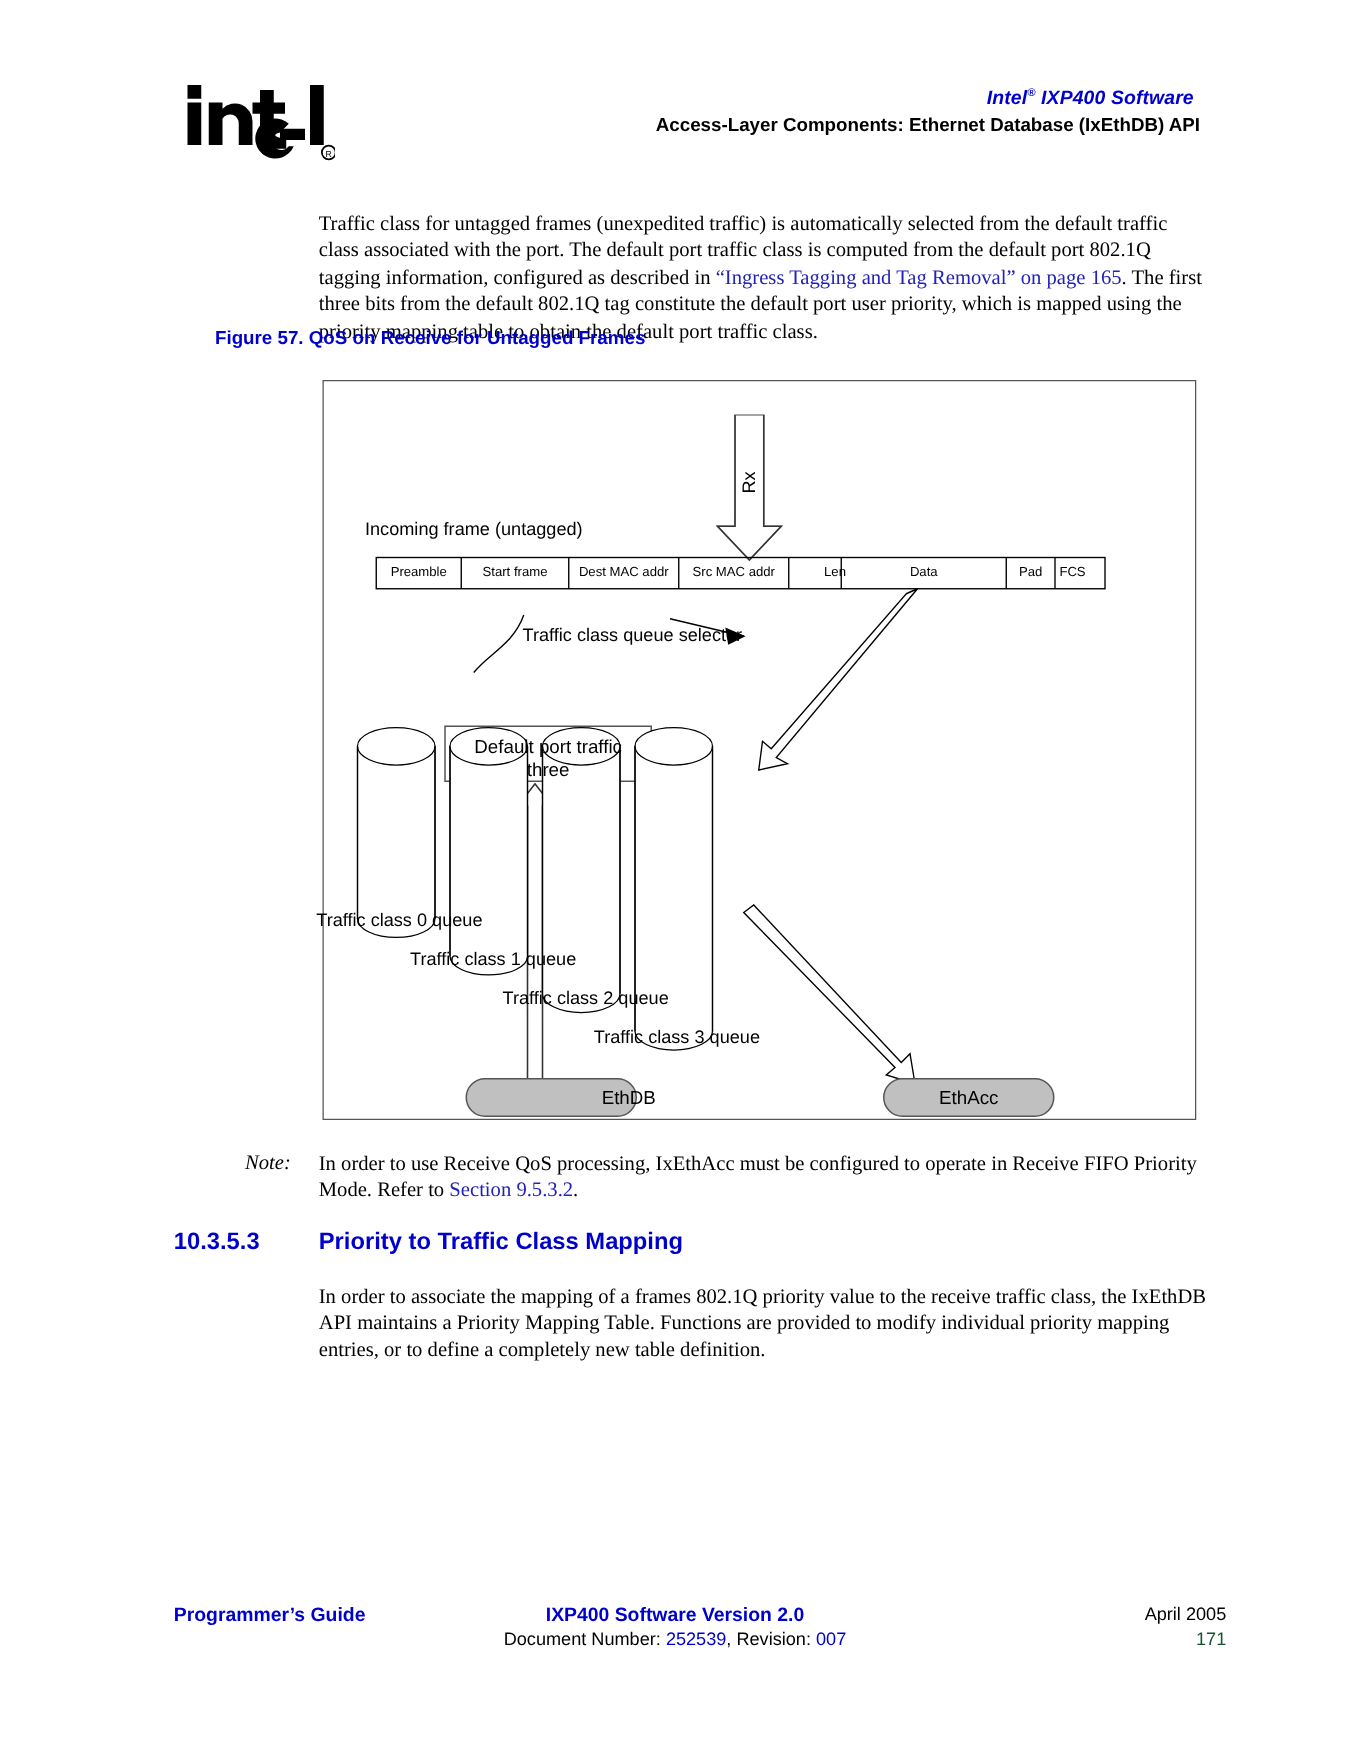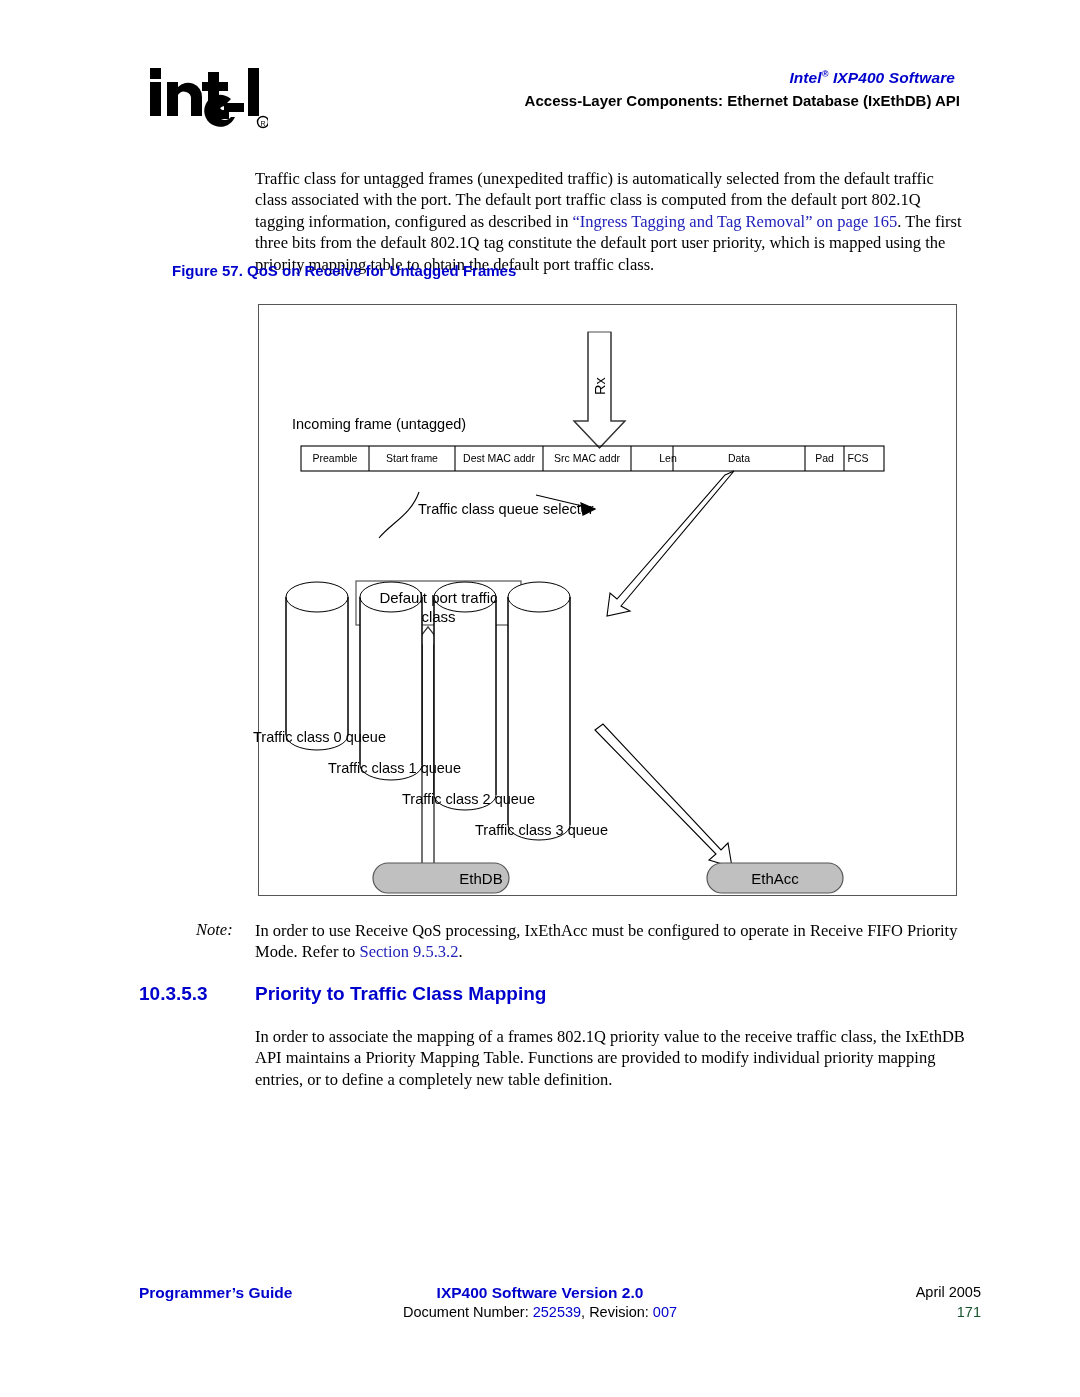--- a/index.html
+++ b/index.html
@@ -359,29 +359,29 @@
     <div class="cell-label" style="left:284px; top:147px; width:88px;">Src MAC addr</div>
     <div class="cell-label" style="left:372px; top:147px; width:42px;margin-left:16px;">Len</div>
     <div class="cell-label" style="left:414px; top:147px; width:132px;">Data</div>
     <div class="cell-label" style="left:546px; top:147px; width:39px;">Pad</div>
     <div class="cell-label" style="left:585px; top:147px; width:28px;">FCS</div>
 
     <div class="fig-label" style="left:159px; top:196px;">Traffic class queue selector</div>
 
     <div class="box-label" style="left:97px; top:283px; width:165px;">
       <span>Default port traffic</span><br>
-      <span>class</span>
+      <span>three</span>
     </div>
 
     <div class="fig-label" style="left:-6px;  top:424px;">Traffic class 0 queue</div>
     <div class="fig-label" style="left:69px;  top:455px;">Traffic class 1 queue</div>
     <div class="fig-label" style="left:143px; top:486px;">Traffic class 2 queue</div>
     <div class="fig-label" style="left:216px; top:517px;">Traffic class 3 queue</div>
 
-    <div class="box-label" style="left:96px; top:564px; width:160px;padding-left:46px;">EthDB</div>
+    <div class="box-label" style="left:118px; top:564px; width:160px;padding-left:46px;">EthDB</div>
     <div class="box-label" style="left:448px; top:564px; width:136px;">EthAcc</div>
   </div>
 
   <div class="note-word">Note:</div>
   <div class="body-para note-body"><span>In order to use Receive QoS processing, IxEthAcc must be configured to operate in Receive FIFO Priority Mode. Refer to </span><span class="lnk">Section 9.5.3.2</span><span>.</span></div>
 
   <div class="sec-num">10.3.5.3</div>
   <div class="sec-title">Priority to Traffic Class Mapping</div>
   <div class="body-para p-section">In order to associate the mapping of a frames 802.1Q priority value to the receive traffic class, the IxEthDB API maintains a Priority Mapping Table. Functions are provided to modify individual priority mapping entries, or to define a completely new table definition.</div>
 

